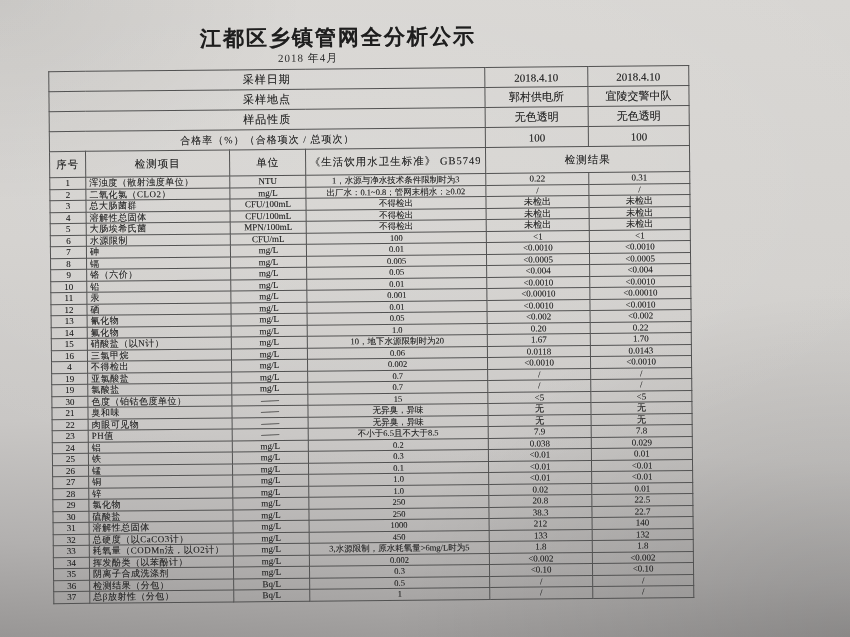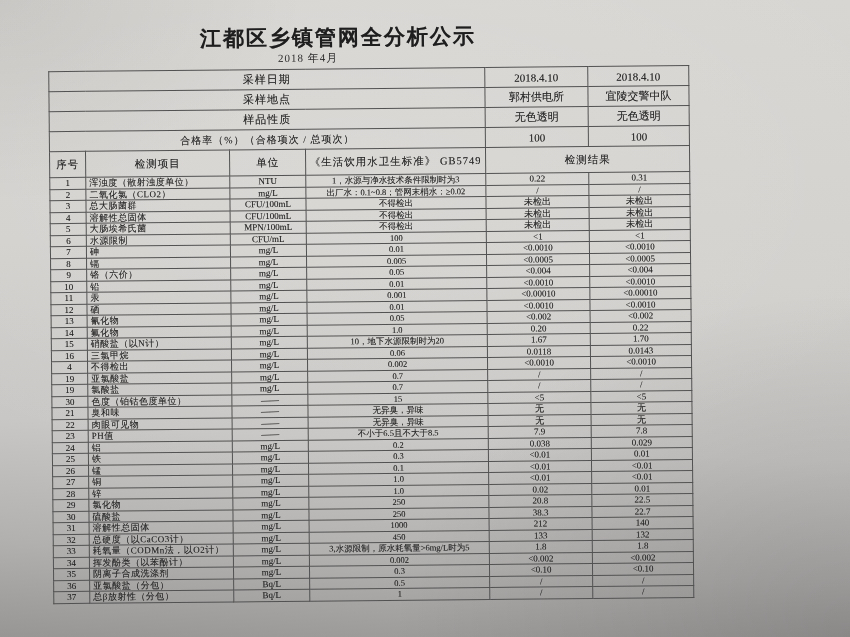--- a/index.html
+++ b/index.html
@@ -389,21 +389,21 @@
     <td class="c-no">35</td>
     <td class="c-item">阴离子合成洗涤剂</td>
     <td class="c-unit">mg/L</td>
     <td class="c-std">0.3</td>
     <td class="c-res">&lt;0.10</td>
     <td class="c-res">&lt;0.10</td>
   </tr>
 
   <tr class="body-row">
     <td class="c-no">36</td>
-    <td class="c-item">亚氯酸盐（分包）</td>
+    <td class="c-item">检测结果（分包）</td>
     <td class="c-unit">Bq/L</td>
     <td class="c-std">0.5</td>
     <td class="c-res">/</td>
     <td class="c-res">/</td>
   </tr>
 
   <tr class="body-row">
     <td class="c-no">37</td>
     <td class="c-item">总β放射性（分包）</td>
     <td class="c-unit">Bq/L</td>

